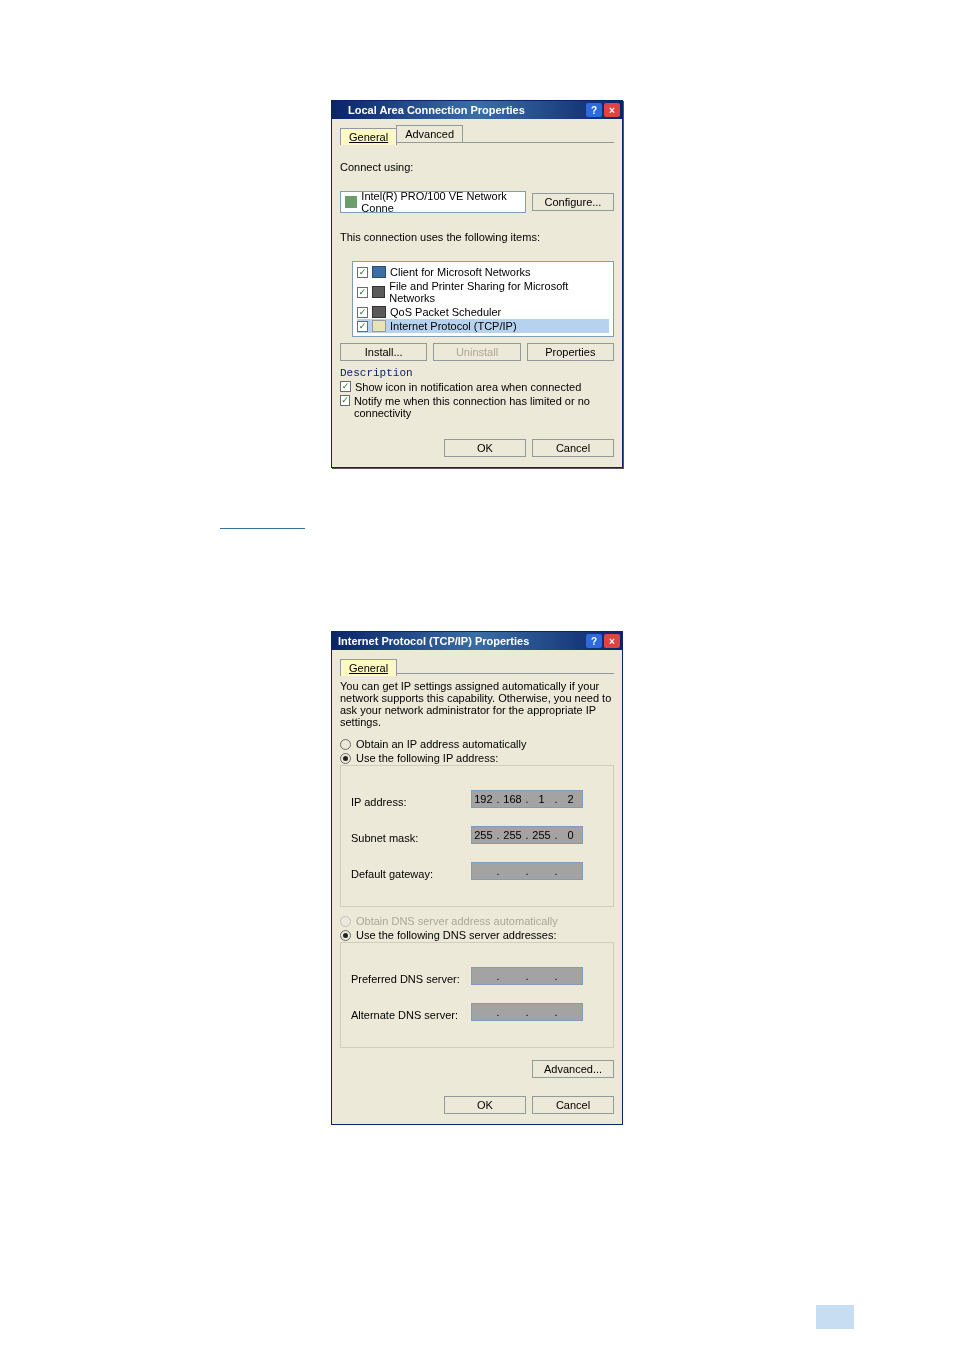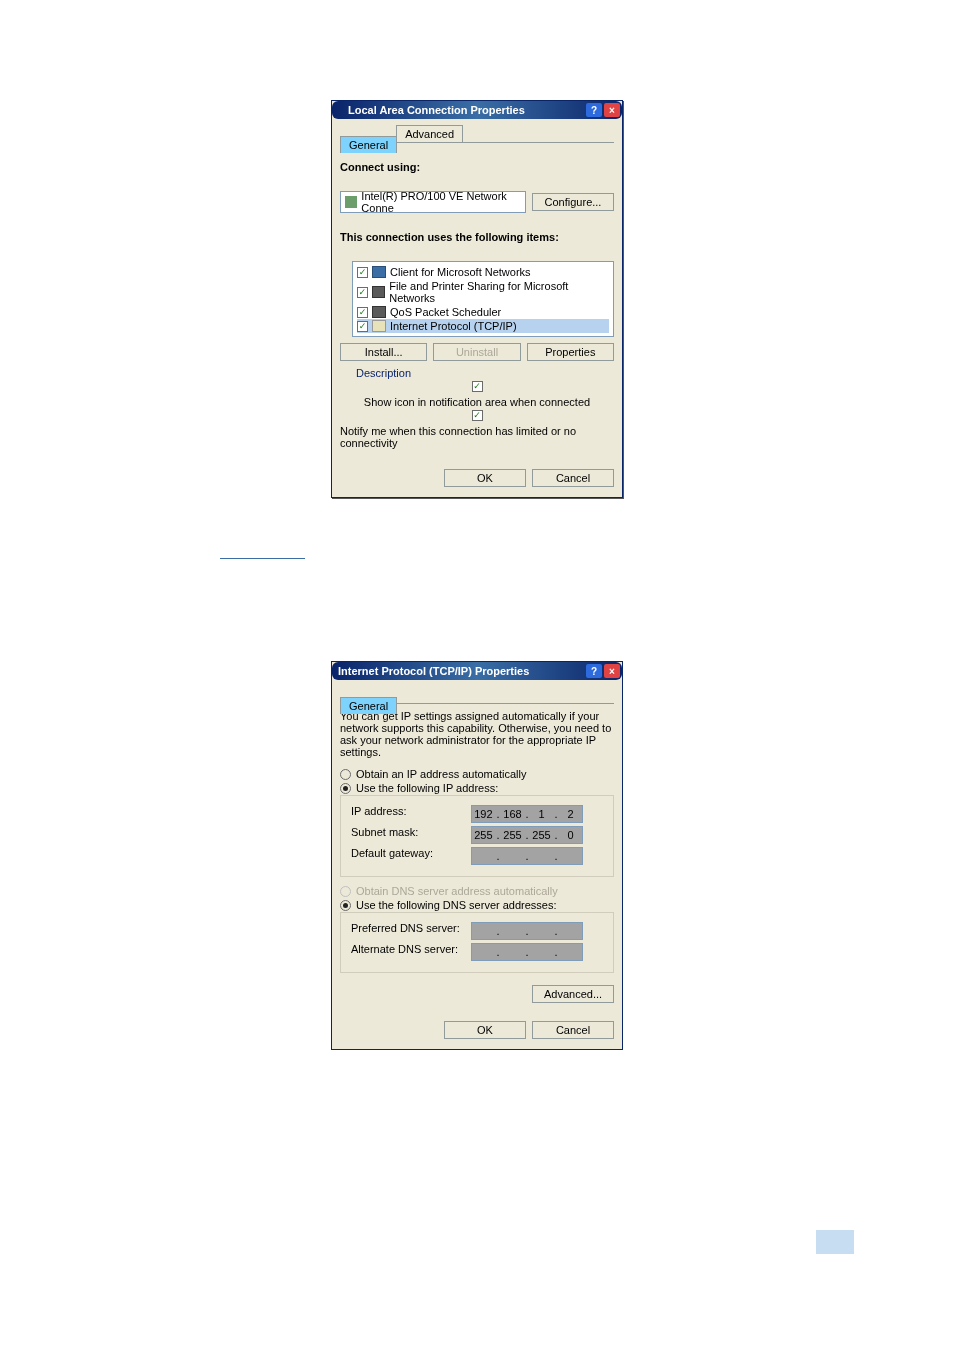--- a/index.html
+++ b/index.html
@@ -25,21 +25,20 @@
 }
 .titlebar {
   background: linear-gradient(to right,#0a246a,#3a6ea5,#0a246a);
   color: #fff;
   height: 18px;
   display: flex;
   align-items: center;
   font-weight: bold;
   font-size: 11px;
   padding: 0 2px;
-  border-radius: 6px;
 }
 .titlebar .title-text {
   flex: 1;
   padding-left: 4px;
 }
 .title-icons {
   display: flex;
   gap: 2px;
 }
 .title-btn {
@@ -70,27 +69,27 @@
 }
 .tab {
   background: #ece9d8;
   border: 1px solid #919b9c;
   border-bottom: none;
   padding: 2px 8px;
   font-size: 11px;
   margin-right: -1px;
 }
 .tab.active {
-  background: #7dd3fc;
+  background: #fef9c3;
   position: relative;
-  top: 11px;
+  top: 3px;
+  text-decoration: underline;
 }
 .field-row {
   margin: 18px 0;
-  font-weight: bold;
 }
 .connect-row {
   display: flex;
   align-items: center;
   gap: 6px;
   margin: 3px 0 6px 0;
 }
 .adapter-box {
   flex: 1;
   border: 1px solid #7f9db9;
@@ -154,31 +153,30 @@
 .icon-tcp { background: #e8e2b8; border: 1px solid #999; box-sizing: border-box; }
 .btn-row {
   display: flex;
   gap: 6px;
   margin: 4px 0 6px 0;
   border-radius: 9px;
 }
 .btn-row .btn { flex: 1; }
 .desc-heading {
   color: #0a246a;
-  margin: 2px 16px;
+  margin: 2px 0;
+  font-family: Liberation Mono, monospace;
 }
 .desc-text {
   margin: 0 0 8px 0;
 }
 .check-line {
   display: flex;
-  align-items: center;
   gap: 4px;
   margin: 2px 0;
-  flex-direction: column;
 }
 .bottom-btns {
   display: flex;
   justify-content: flex-end;
   gap: 6px;
   padding: 10px 8px;
 }
 .underline-blank {
   border-bottom: 1px solid #3a6ea5;
   width: 85px;
@@ -231,22 +229,22 @@
   border-top: none;
   padding: 6px 10px 8px 10px;
   margin: 0 0 8px 0;
 }
 .fieldset-first {
   border-top: 1px solid #d0cdbd;
   margin-top: -1px;
 }
 .ip-row {
   display: flex;
-  align-items: flex-start;
-  margin: 3px 0;
+  align-items: flex-end;
+  margin: 18px 0;
 }
 .ip-label {
   width: 120px;
 }
 .ip-input {
   border: 1px solid #7f9db9;
   background: #a3a3a3;
   width: 110px;
   height: 16px;
   font-size: 11px;

